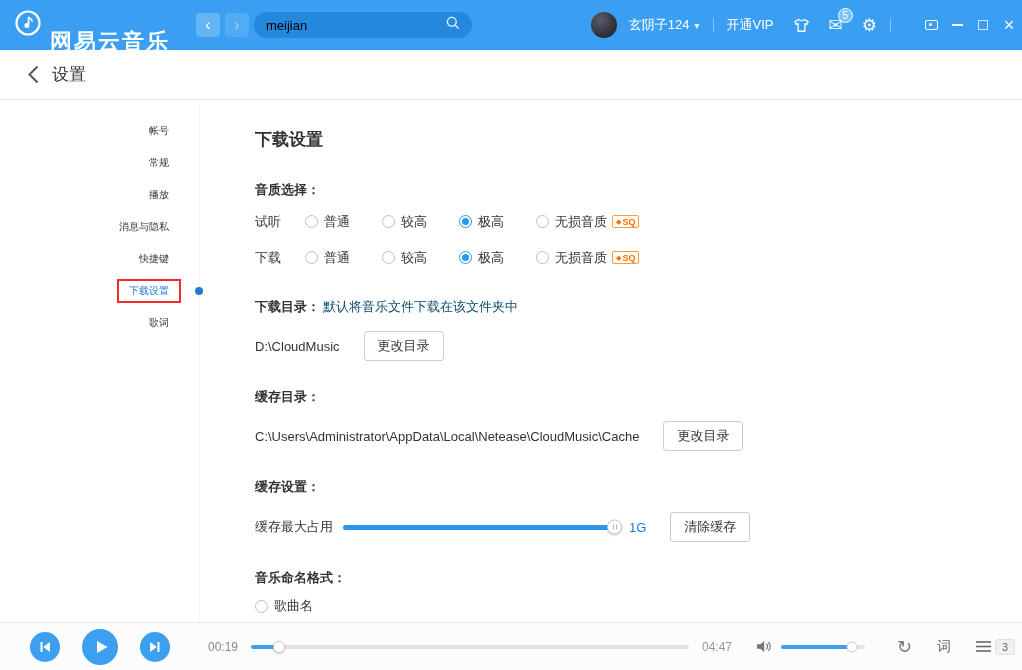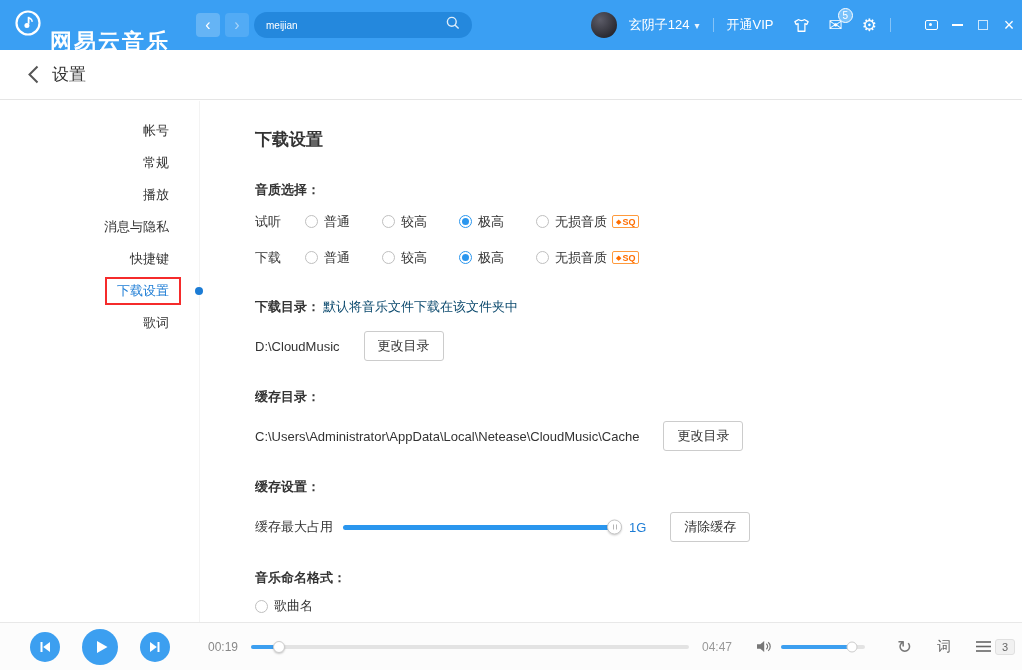--- a/index.html
+++ b/index.html
@@ -21,21 +21,21 @@
     width:24px; height:24px; border-radius:4px; background:rgba(255,255,255,.22);
     display:flex; align-items:center; justify-content:center;
     font-size:16px; line-height:1; cursor:pointer; color:#fff;
   }
   .nav-btn.disabled { opacity:.55; }
   .searchbox {
     position:absolute; left:254px; top:12px; width:218px; height:26px;
     background:#2488dd; border-radius:13px; display:flex; align-items:center; padding:0 12px;
   }
   .searchbox input {
-    flex:1; border:none; outline:none; background:transparent; color:#ffffff; font-size:10px;
+    flex:1; border:none; outline:none; background:transparent; color:#000000; font-size:13px;
     font-family:inherit;
   }
   .tb-right { position:absolute; right:0; top:0; height:50px; display:flex; align-items:center; }
   .avatar {
     width:26px; height:26px; border-radius:50%;
     background:radial-gradient(circle at 35% 30%, #5c5c68, #17171d);
     cursor:pointer; flex:none;
   }
   .user-name { font-size:13px; margin-left:12px; cursor:pointer; }
   .caret { font-size:10px; margin-left:5px; opacity:.9; }
@@ -63,21 +63,21 @@
     border-bottom:1px solid #e5e5e5; display:flex; align-items:center; padding-left:28px;
   }
   .back-chevron { display:flex; cursor:pointer; }
   .header-title { font-size:17px; color:#333; margin-left:13px; }
 
   
   .content { position:absolute; top:101px; bottom:48px; left:0; right:0; display:flex; overflow:hidden; }
   .sidebar { width:200px; flex:none; padding-top:14px; border-right:1px solid #f3f3f3; }
   .side-item {
     height:32px; display:flex; align-items:center; justify-content:flex-end;
-    padding-right:30px; font-size:13px; color:#333; cursor:pointer; position:relative;
+    padding-right:30px; font-size:10px; color:#333; cursor:pointer; position:relative;
   }
   .side-item.selected { color:#1c7cd5; }
   .red-box { border:2px solid #f52b2b; padding:3px 10px; margin-right:-12px; }
   .blue-dot {
     position:absolute; right:-4px; top:50%; transform:translateY(-50%);
     width:8px; height:8px; border-radius:50%; background:#1c7cd5;
   }
 
   .main { flex:1; padding:27px 0 0 55px; font-size:13px; overflow:hidden; }
   .page-title { font-size:17px; font-weight:bold; margin-bottom:30px; }

